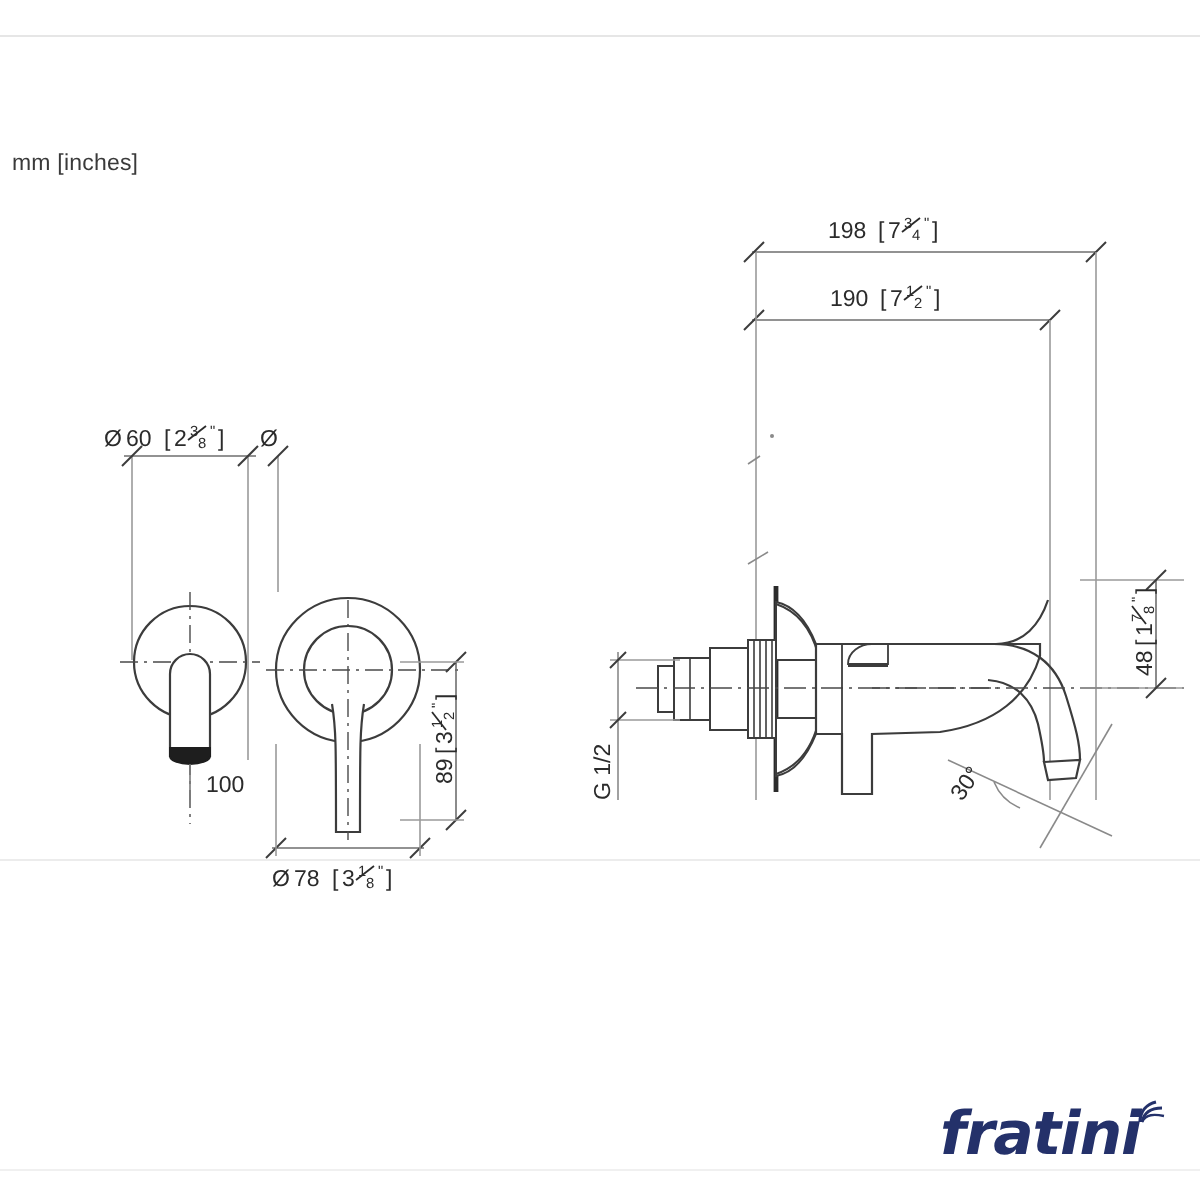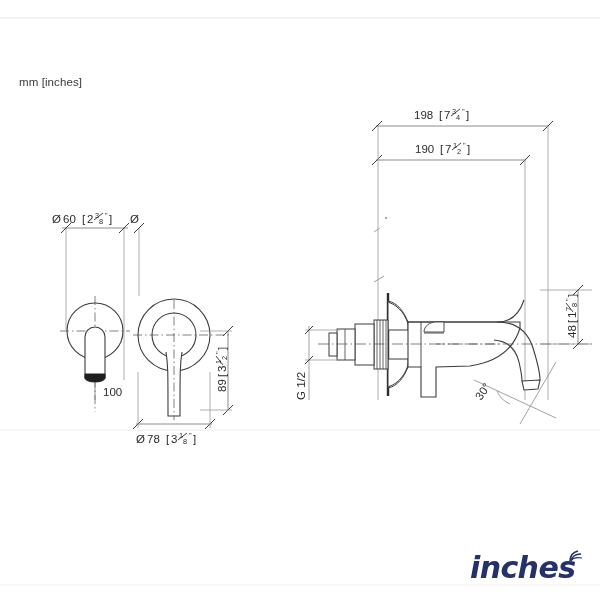--- a/index.html
+++ b/index.html
@@ -7,21 +7,21 @@
     width:600px;height:600px;
     background:#ffffff;
     font-family:"Liberation Sans", sans-serif;
     color:#2b2b2b;
     overflow:hidden;
     position:relative;
   }
   #sheet{position:absolute;inset:0;width:600px;height:600px;}
   .unit-label{
     position:absolute;
-    left:19px; top:76px;
+    left:6px; top:76px;
     font-size:11.5px;
     letter-spacing:.1px;
     color:#3a3a3a;
     white-space:nowrap;
   }
   .logo{
     position:absolute;
     left:470px; top:551px;
     width:120px; height:34px;
   }
@@ -235,19 +235,19 @@
     </g>
 
     <line x1="474" y1="380" x2="556" y2="418" stroke="#8a8a8a" stroke-width=".8"></line>
     <line x1="556" y1="362" x2="520" y2="424" stroke="#8a8a8a" stroke-width=".8"></line>
     <path d="M497,391 A24,24 0 0 0 510,404" fill="none" stroke="#8a8a8a" stroke-width=".8"></path>
     <text class="lbl-txt" x="481" y="401" transform="rotate(-55 481 401)">30°</text>
   </g>
 </svg>
 
 <div class="logo">
-  <div class="logo-text">inches</div>
+  <div class="logo-text">fratini</div>
   <svg width="22" height="18" style="position:absolute;left:92px;top:-2px;">
     <path d="M8,12 C8,6 12,3 16,2" fill="none" stroke="#24316a" stroke-width="1.6"></path>
     <path d="M9,12 C10,7 14,5 19,5" fill="none" stroke="#24316a" stroke-width="1.4"></path>
     <path d="M9,12 C11,8 15,8 20,9" fill="none" stroke="#24316a" stroke-width="1.2"></path>
   </svg>
 </div>
 
 </body></html>

